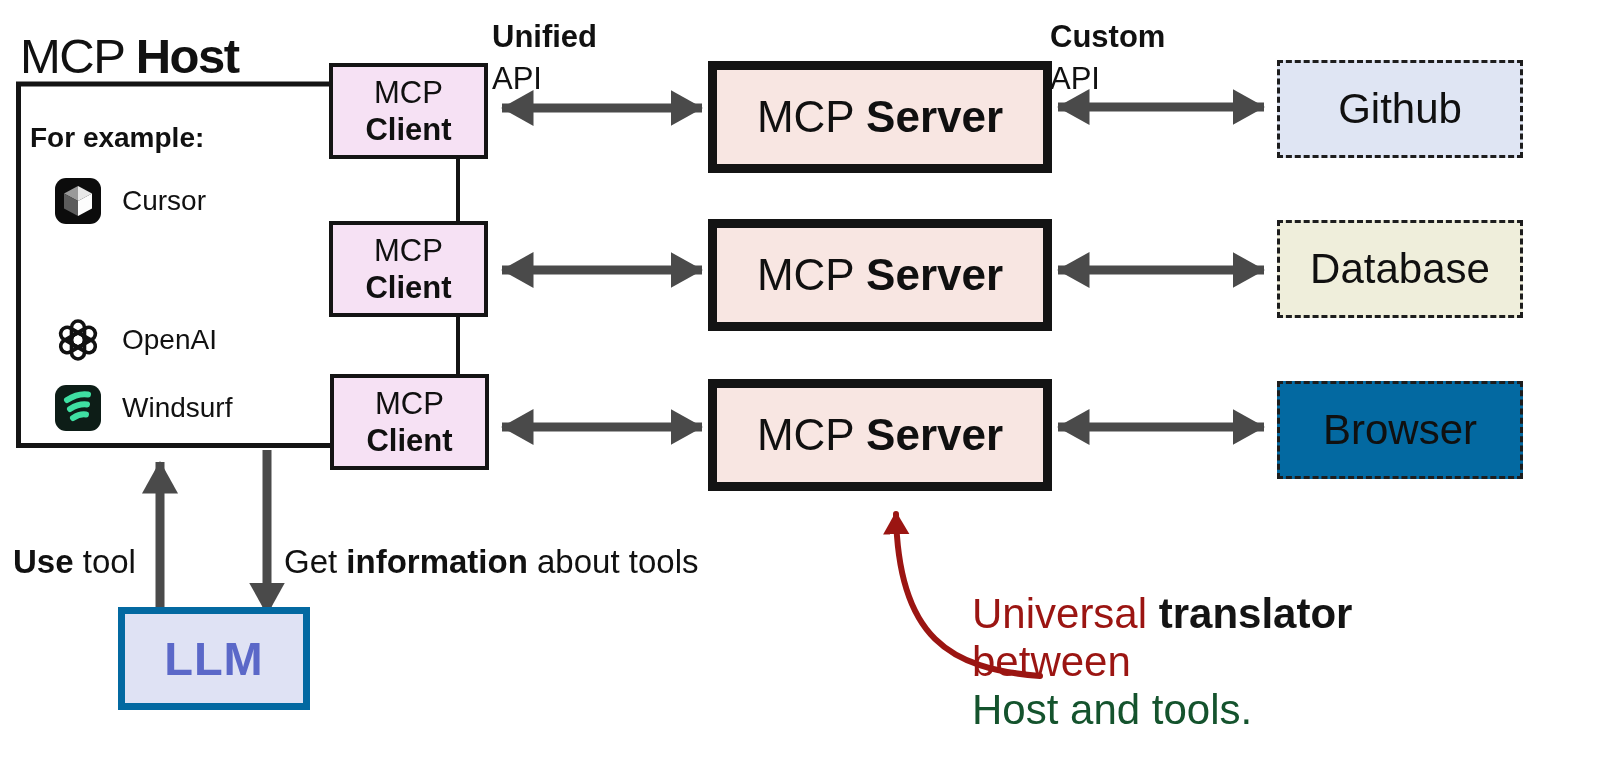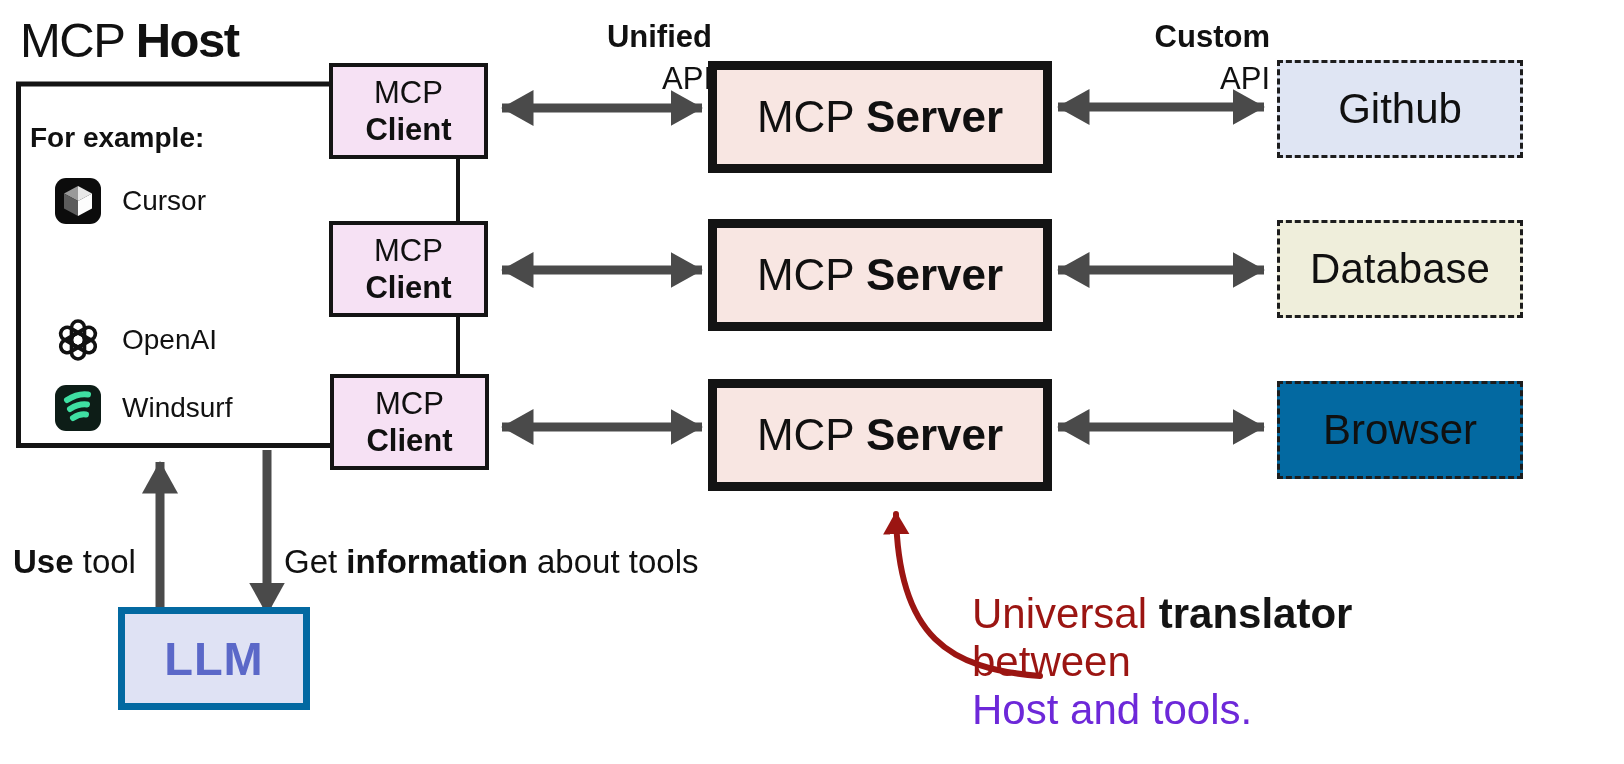--- a/index.html
+++ b/index.html
@@ -1,29 +1,29 @@
 <!DOCTYPE html>
 <html><head>
 <meta charset="utf-8">
 <style>
   html,body{margin:0;padding:0;background:#ffffff;}
   .canvas{position:relative;width:1624px;height:764px;background:#ffffff;
           font-family:"Liberation Sans",sans-serif;color:#111;overflow:hidden;}
   .abs{position:absolute;}
   .box{position:absolute;box-sizing:border-box;display:flex;align-items:center;
        justify-content:center;text-align:center;color:#101010;}
-  .title{left:20px;top:12px;font-size:49px;letter-spacing:-1.5px;white-space:nowrap;}
+  .title{left:20px;top:28px;font-size:49px;letter-spacing:-1.5px;white-space:nowrap;}
   .b{font-weight:700;}
   .client{width:159px;height:96px;border:4px solid #141414;font-size:31px;}
   .client .stack span{display:block;line-height:37px;}
   .server{width:344px;height:112px;border:9px solid #141414;font-size:44px;white-space:nowrap;}
   .tool{width:246px;height:98px;border:3px dashed #1d1d1d;font-size:42px;}
   .llm-box{left:118px;top:607px;width:192px;height:103px;border:7px solid #0369a1;
            font-size:47px;font-weight:700;letter-spacing:1px;}
-  .api-label{width:220px;text-align:right;font-size:31px;line-height:42px;}
+  .api-label{width:220px;text-align:left;font-size:31px;line-height:42px;}
   .heading{left:30px;top:122px;font-size:28px;font-weight:700;}
   .app-row{display:flex;align-items:center;gap:20px;font-size:28px;left:54px;}
   .icon-48{width:48px;height:48px;flex:0 0 48px;}
   .flow-label{font-size:33px;white-space:nowrap;}
   .annotation{left:972px;top:590px;width:500px;text-align:left;font-size:42px;line-height:48px;}
   svg.layer{position:absolute;left:0;top:0;}
 </style>
 </head>
 <body>
 
@@ -164,16 +164,16 @@
   </div>
 
   <div class="box llm-box" style="background: rgb(223, 226, 244);">
     <span style="color: rgb(91, 104, 200);">LLM</span>
   </div>
 
   <div class="abs annotation">
     <div>
       <span style="color: rgb(155, 21, 18);">Universal </span><span class="b" style="color:#141414">translator</span><span style="color: rgb(155, 21, 18);"> between</span>
     </div>
-    <div style="color: #6d28d9;">Host and tools.</div>
+    <div style="color: #14532d;">Host and tools.</div>
   </div>
 
 </div>
 
 </body></html>

